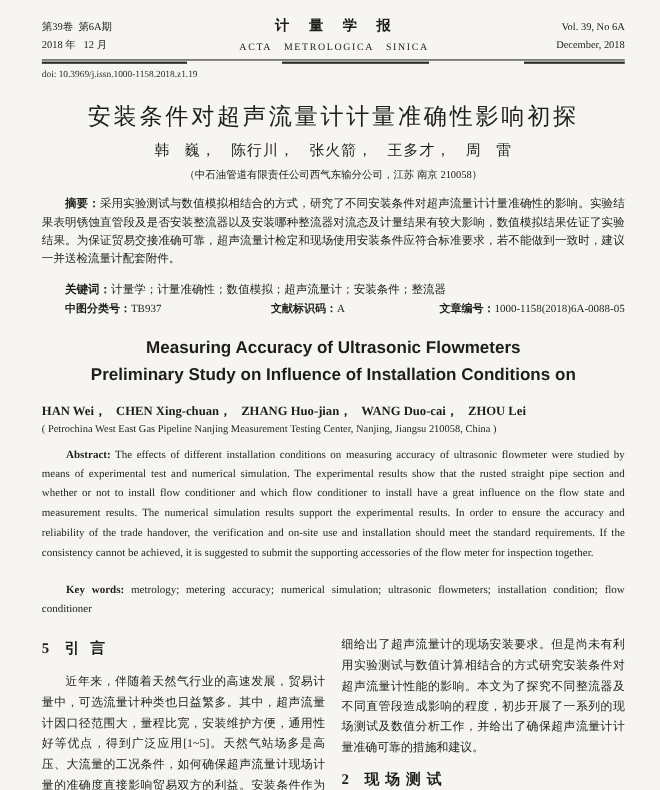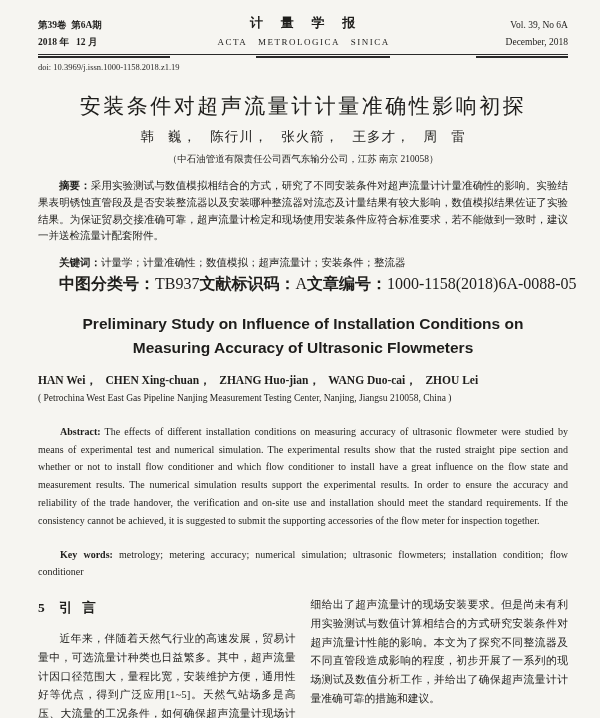--- a/index.html
+++ b/index.html
@@ -8,21 +8,21 @@
     background:#f6f5f1;
     color:#1e1d1b;
     font-family:"Liberation Serif","DejaVu Serif",serif;
     position:relative;
   }
   .page{padding:12px 32px 0 38px;}
   .pre{white-space:pre-wrap;}
 
   
   .jheader{display:flex;justify-content:space-between;align-items:flex-end;font-size:9.5px;line-height:1.75;}
-  .jh-left{text-align:left;font-weight:bold;}
+  .jh-left{text-align:left;}
   .jh-center{text-align:center;}
   .jh-center .cn{font-size:13px;font-weight:bold;letter-spacing:2px;}
   .jh-center .en{font-size:9px;letter-spacing:1.5px;}
   .jh-right{text-align:right;}
   .header-rule{margin-top:3px;border-top:1.3px solid #2a2a2a;}
   .header-rule-segs{height:2px;margin-top:1.5px;
     background:linear-gradient(to right,
       #2a2a2a 0 132px,transparent 132px 218px,
       #2a2a2a 218px 352px,transparent 352px 438px,
       #2a2a2a 438px 530px);
@@ -31,32 +31,32 @@
 
   
   .title-cn{margin-top:20px;text-align:center;font-size:21px;font-weight:normal;letter-spacing:2.5px;}
   .authors-cn{margin-top:8px;text-align:center;font-size:13.5px;letter-spacing:1px;}
   .affil-cn{margin-top:7px;text-align:center;font-size:9.5px;}
 
   
   .abs-cn{margin-top:12px;font-size:10.5px;line-height:1.6;text-align:justify;text-indent:2em;}
   .abs-cn b,.kw-cn b{font-weight:bold;}
   .kw-cn{margin-top:1px;font-size:10.5px;text-indent:2em;}
-  .meta-line{margin-top:4px;font-size:16px;display:flex;padding-left:21px;align-items:flex-end;}
+  .meta-line{margin-top:4px;font-size:10px;display:flex;padding-left:21px;align-items:flex-end;}
   .meta-line .pair{white-space:nowrap;}
   .meta-line .pair b{font-weight:bold;}
   .meta-line .p1{width:196px;}
   .meta-line .p2{width:160px;}
 
   
   .title-en{margin-top:17px;text-align:center;font-size:15.5px;font-weight:bold;
     font-family:"Liberation Sans","DejaVu Sans",sans-serif;line-height:1.55;}
   .authors-en{margin-top:13px;font-size:11.5px;font-weight:bold;}
   .affil-en{margin-top:5px;text-align:left;font-size:9.5px;}
-  .abs-en{margin-top:20px;font-size:10px;line-height:1.78;text-align:justify;text-indent:2.2em;}
+  .abs-en{margin-top:9px;font-size:10px;line-height:1.78;text-align:justify;text-indent:2.2em;}
   .abs-en b,.kw-en b{font-weight:bold;}
   .kw-en{margin-top:16px;font-size:10px;line-height:1.78;text-align:justify;text-indent:2.2em;}
 
   
   .columns{margin-top:14px;display:flex;gap:15px;}
   .col{flex:1;min-width:0;}
   .sec-h1{font-size:13.5px;font-weight:bold;margin:4px 0 12px 0;letter-spacing:1px;}
   .sec-h1.right{margin-top:10px;margin-bottom:8px;}
   .body-p{font-size:10.8px;line-height:1.74;text-align:justify;margin:0;}
   .indent{text-indent:2em;}
@@ -92,22 +92,22 @@
   <p class="abs-cn"><b>摘要：</b><span>采用实验测试与数值模拟相结合的方式，研究了不同安装条件对超声流量计计量准确性的影响。实验结果表明锈蚀直管段及是否安装整流器以及安装哪种整流器对流态及计量结果有较大影响，数值模拟结果佐证了实验结果。为保证贸易交接准确可靠，超声流量计检定和现场使用安装条件应符合标准要求，若不能做到一致时，建议一并送检流量计配套附件。</span></p>
   <div class="kw-cn"><b>关键词：</b><span>计量学；计量准确性；数值模拟；超声流量计；安装条件；整流器</span></div>
 
   <div class="meta-line">
     <span class="pair p1"><b>中图分类号：</b><span>TB937</span></span>
     <span class="pair p2"><b>文献标识码：</b><span>A</span></span>
     <span class="pair"><b>文章编号：</b><span>1000-1158(2018)6A-0088-05</span></span>
   </div>
 
   <div class="title-en">
+    <div>Measuring Accuracy of Ultrasonic Flowmeters</div>
     <div>Preliminary Study on Influence of Installation Conditions on</div>
-    <div>Measuring Accuracy of Ultrasonic Flowmeters</div>
   </div>
   <div class="authors-en pre">HAN Wei，   CHEN Xing-chuan，   ZHANG Huo-jian，   WANG Duo-cai，   ZHOU Lei</div>
   <div class="affil-en">( Petrochina West East Gas Pipeline Nanjing Measurement Testing Center, Nanjing, Jiangsu 210058, China )</div>
 
   <p class="abs-en"><b>Abstract:</b> <span>The effects of different installation conditions on measuring accuracy of ultrasonic flowmeter were studied by means of experimental test and numerical simulation. The experimental results show that the rusted straight pipe section and whether or not to install flow conditioner and which flow conditioner to install have a great influence on the flow state and measurement results. The numerical simulation results support the experimental results. In order to ensure the accuracy and reliability of the trade handover, the verification and on-site use and installation should meet the standard requirements. If the consistency cannot be achieved, it is suggested to submit the supporting accessories of the flow meter for inspection together.</span></p>
   <p class="kw-en"><b>Key words:</b> <span>metrology; metering accuracy; numerical simulation; ultrasonic flowmeters; installation condition; flow conditioner</span></p>
 
   <div class="columns">
     <div class="col">
       <div class="sec-h1 pre">5   引  言</div>

